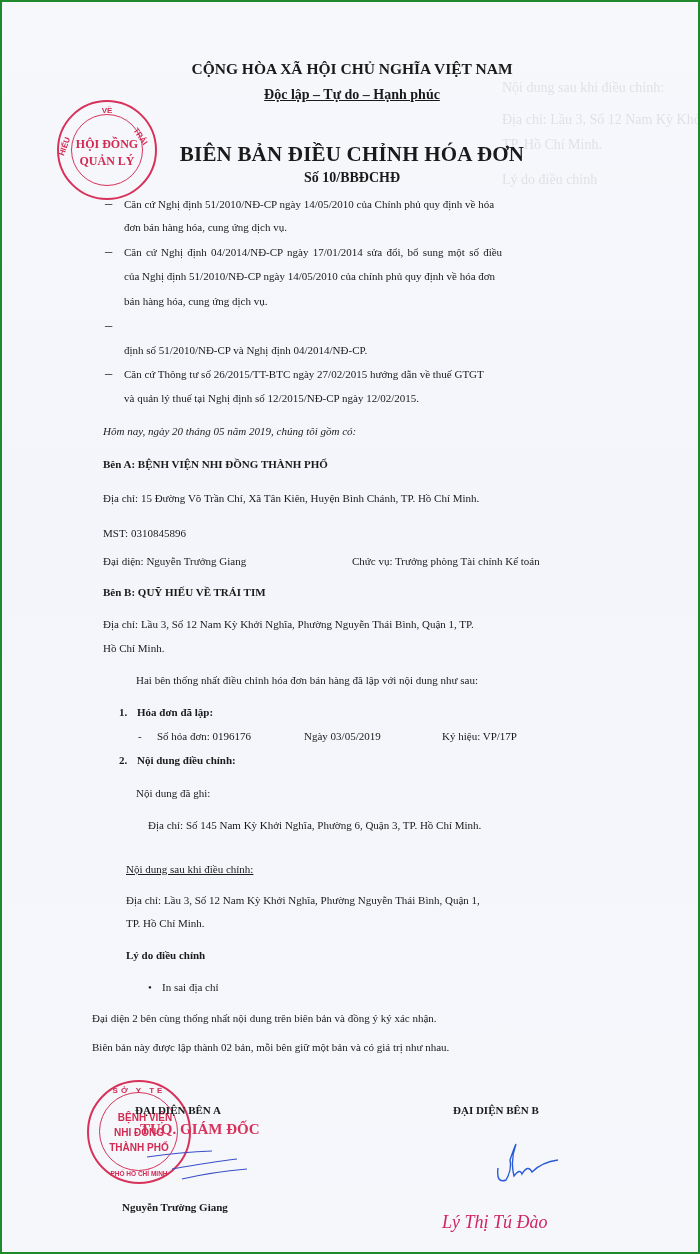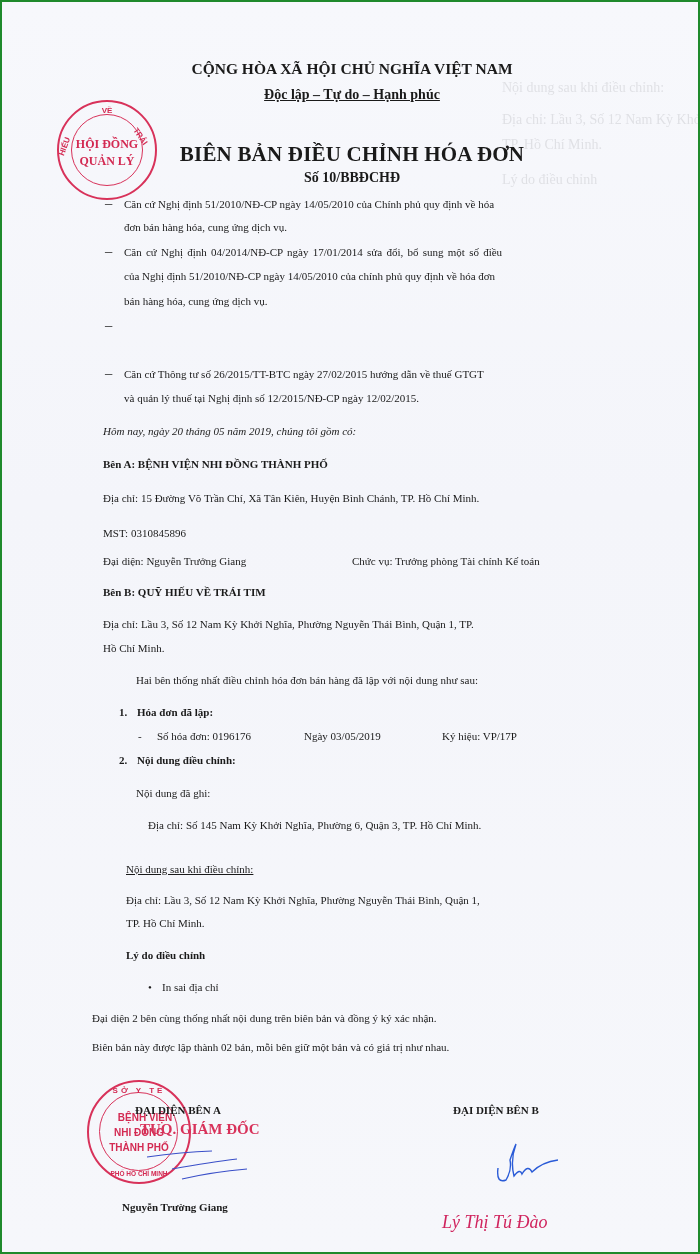--- a/index.html
+++ b/index.html
@@ -66,20 +66,21 @@
   <span class="dash" style="top:193px;">–</span>
   <div class="abs line" style="left:122px; top:193px;">Căn cứ Nghị định 51/2010/NĐ-CP ngày 14/05/2010 của Chính phủ quy định về hóa</div>
   <div class="abs line" style="left:122px; top:216px;">đơn bán hàng hóa, cung ứng dịch vụ.</div>
 
   <span class="dash" style="top:241px;">–</span>
   <div class="abs line" style="left:122px; top:241px; word-spacing:1.5px;">Căn cứ Nghị định 04/2014/NĐ-CP ngày 17/01/2014 sửa đổi, bổ sung một số điều</div>
   <div class="abs line" style="left:122px; top:265px;">của Nghị định 51/2010/NĐ-CP ngày 14/05/2010 của chính phủ quy định về hóa đơn</div>
   <div class="abs line" style="left:122px; top:290px;">bán hàng hóa, cung ứng dịch vụ.</div>
 
   <span class="dash" style="top:315px;">–</span>
+  <div class="abs line" style="left:122px; top:339px;">định số 51/2010/NĐ-CP và Nghị định 04/2014/NĐ-CP.</div>
 
   <span class="dash" style="top:363px;">–</span>
   <div class="abs line" style="left:122px; top:363px;">Căn cứ Thông tư số 26/2015/TT-BTC ngày 27/02/2015 hướng dẫn về thuế GTGT</div>
   <div class="abs line" style="left:122px; top:387px;">và quản lý thuế tại Nghị định số 12/2015/NĐ-CP ngày 12/02/2015.</div>
 
   <div class="abs line ital" style="left:101px; top:420px;">Hôm nay, ngày 20 tháng 05 năm 2019, chúng tôi gồm có:</div>
 
   <div class="abs line bold" style="left:101px; top:453px;">Bên A: BỆNH VIỆN NHI ĐỒNG THÀNH PHỐ</div>
   <div class="abs line" style="left:101px; top:487px;">Địa chỉ: 15 Đường Võ Trần Chí, Xã Tân Kiên, Huyện Bình Chánh, TP. Hồ Chí Minh.</div>
   <div class="abs line" style="left:101px; top:522px;">MST: 0310845896</div>

